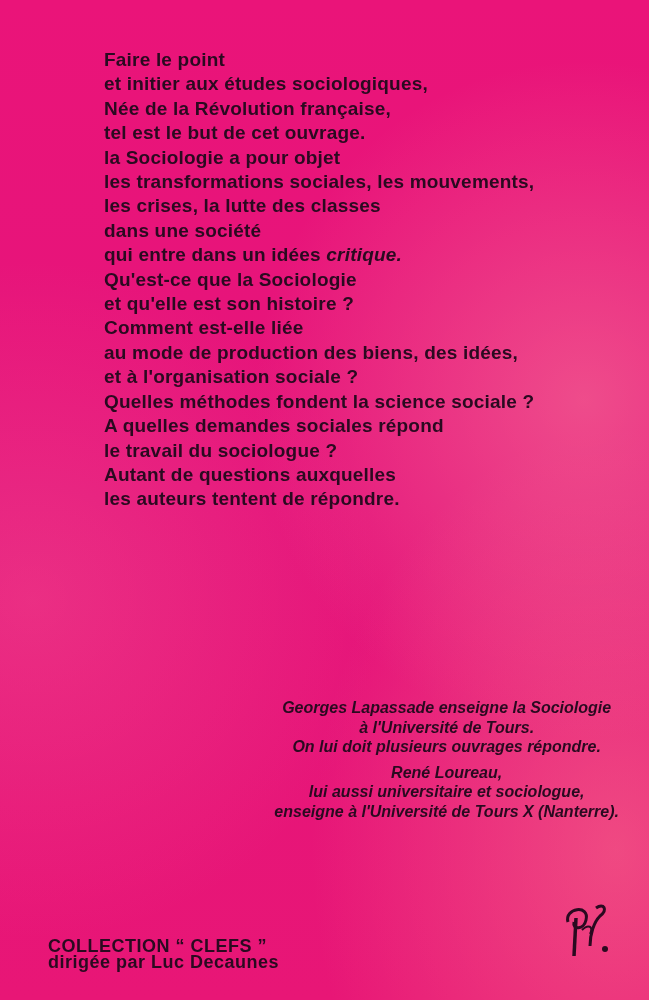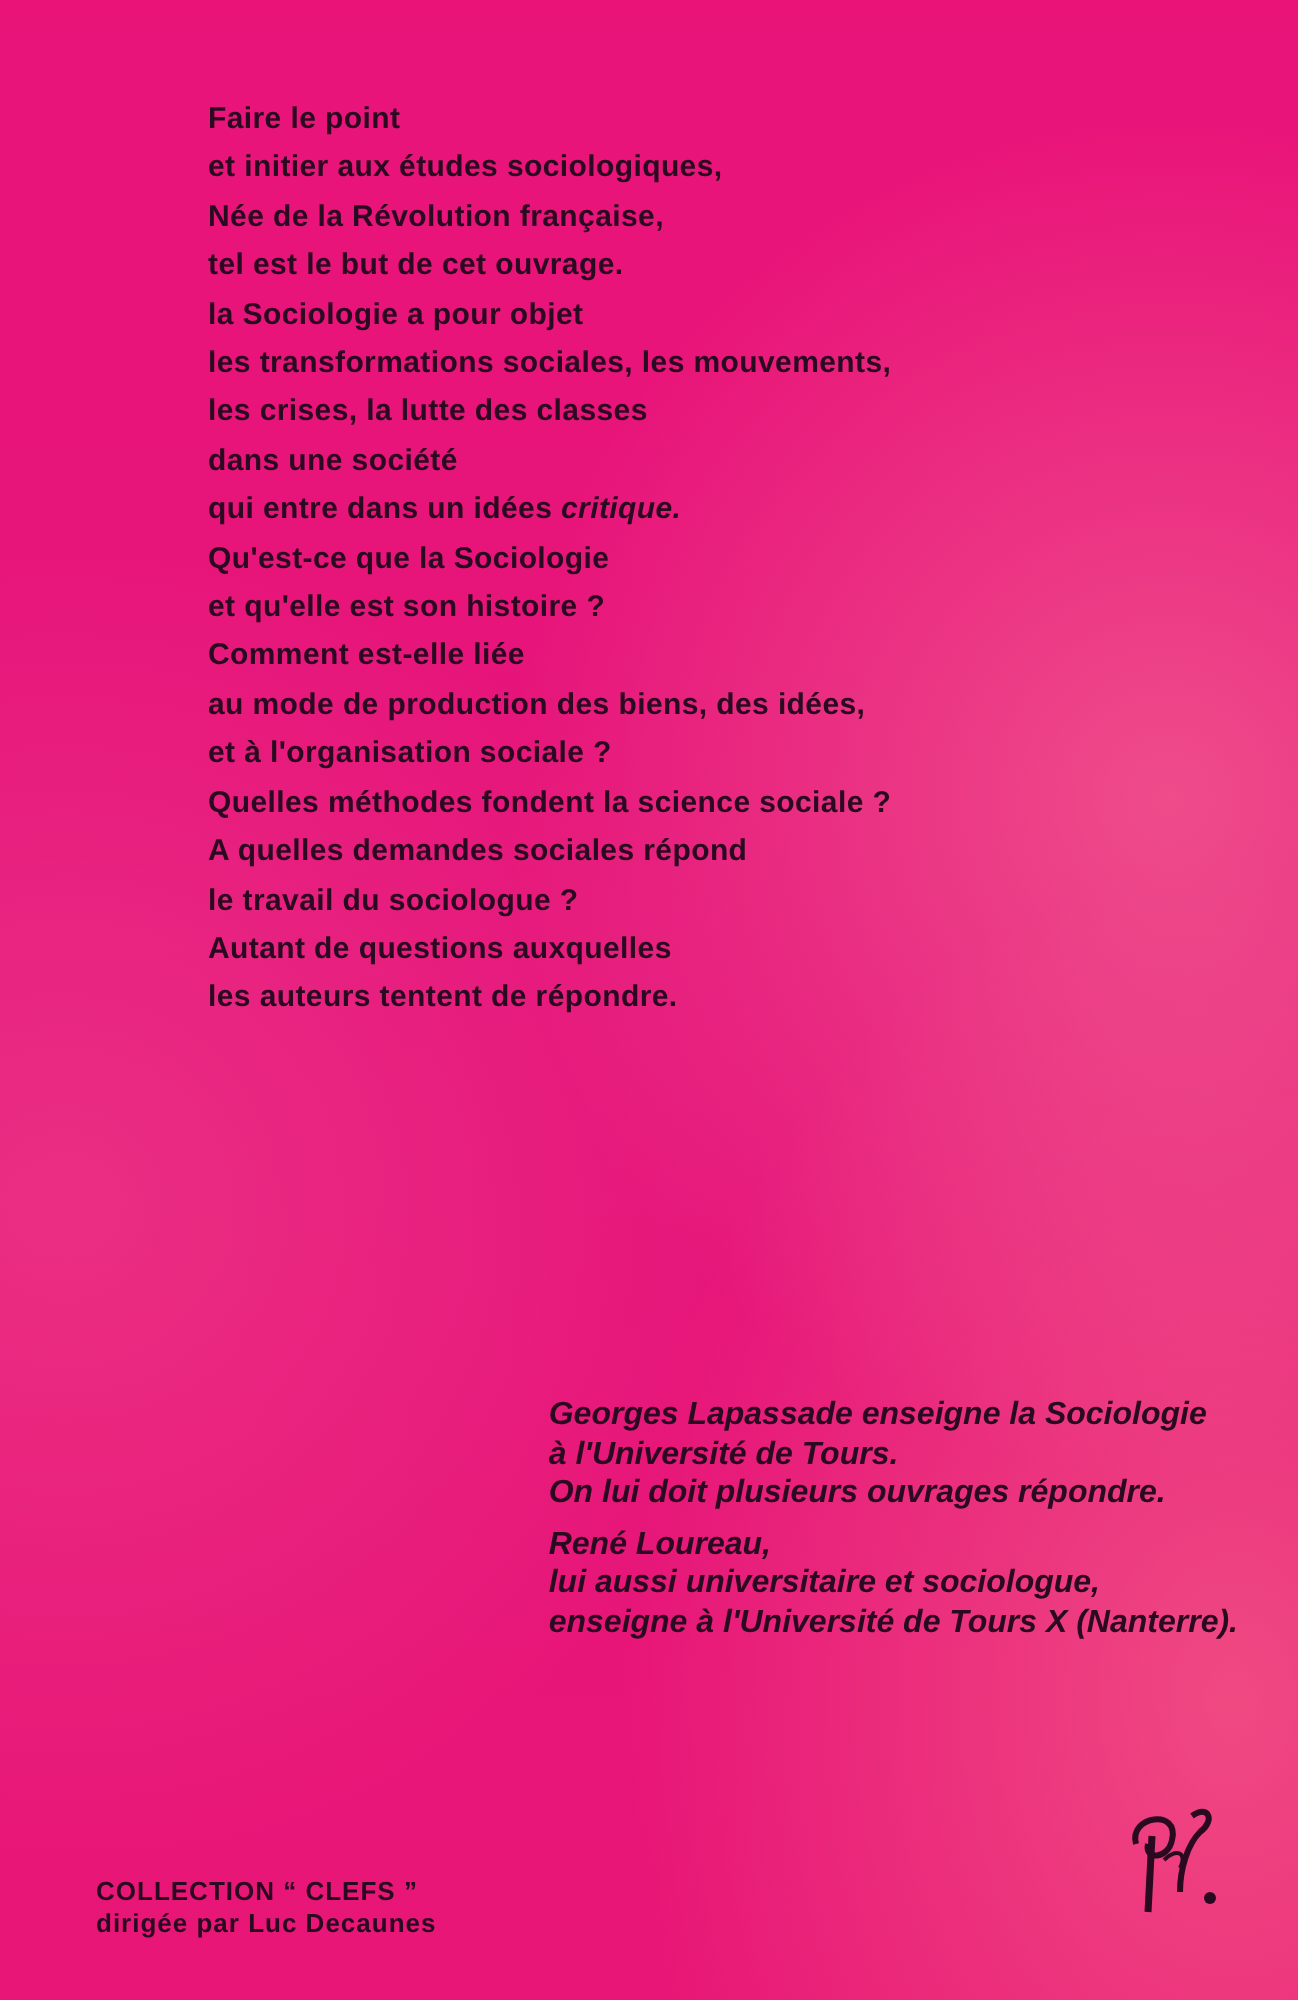--- a/index.html
+++ b/index.html
@@ -12,34 +12,34 @@
   .cover {
     position:absolute; inset:0;
     background:
       radial-gradient(ellipse at 90% 40%, rgba(255,180,170,0.35), transparent 40%),
       radial-gradient(ellipse at 95% 85%, rgba(255,170,150,0.35), transparent 35%),
       radial-gradient(ellipse at 5% 60%, rgba(255,150,170,0.2), transparent 40%),
       linear-gradient(180deg, #ea1479 0%, #e5147b 50%, #e81676 100%);
   }
   .blurb {
     position:absolute; left:104px; top:48px;
-    font-weight:bold; font-size:15px; line-height:24.4px;
+    font-weight:bold; font-size:19px; line-height:24.4px;
     color:#2a0a20; letter-spacing:0.2px;
   }
   .blurb div { white-space:nowrap; }
   .blurb em { font-style:italic; }
   .authors {
-    position:absolute; right:30px; top:698px; text-align:left;
+    position:absolute; right:30px; top:698px; text-align:center;
     font-weight:bold; font-style:italic; font-size:16px; line-height:19.5px;
     color:#2a0a20;
   }
   .authors .gap { height:6px; }
   .collection {
     position:absolute; left:48px; top:938px;
-    font-weight:bold; font-size:13px; line-height:16px; color:#2a0a20;
+    font-weight:bold; font-size:18px; line-height:16px; color:#2a0a20;
     letter-spacing:0.5px;
   }
   .logo {
     position:absolute; left:560px; top:900px; width:52px; height:60px;
   }
 </style>
 </head>
 <body>
 
 <div class="cover"></div>

